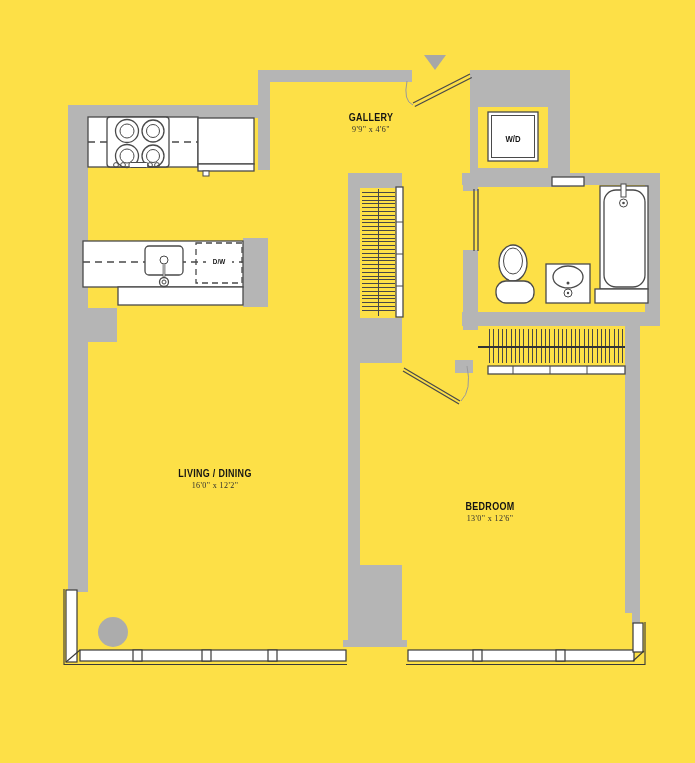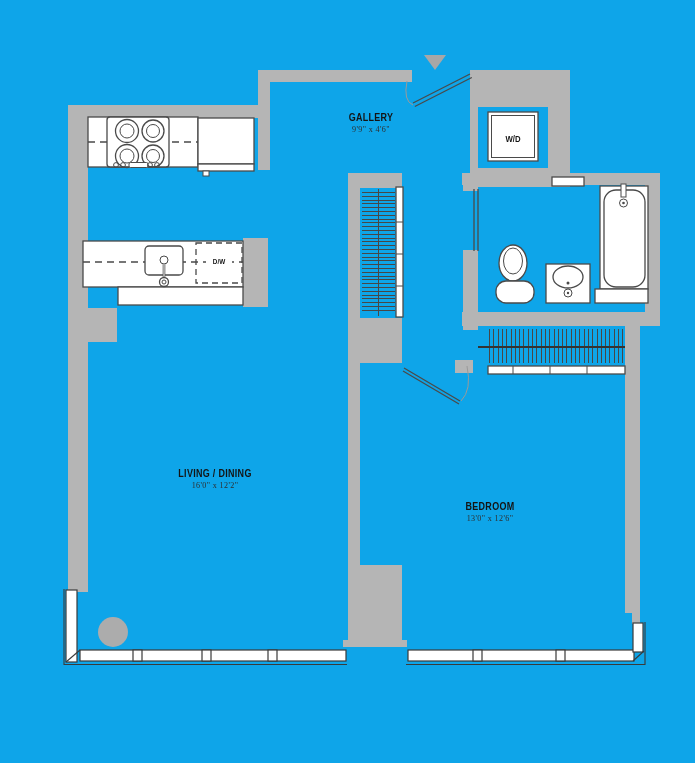--- a/index.html
+++ b/index.html
@@ -1,17 +1,17 @@
 <!DOCTYPE html>
 <html><head>
 <meta charset="utf-8">
 <style>
   html,body { margin:0; padding:0; background:#ffffff; }
   #plan {
-    position:relative; width:695px; height:763px; background:#0ea5e9;
+    position:relative; width:695px; height:763px; background:#fde047;
     font-family:"Liberation Sans", sans-serif; overflow:hidden;
   }
   #plan svg { position:absolute; left:0; top:0; }
   .ln   { stroke:#4a4a4a; stroke-width:1.3; }
   .lnt  { stroke:#4a4a4a; stroke-width:1; }
   .dash { stroke:#4a4a4a; stroke-width:1.3; stroke-dasharray:7 5; fill:none; }
   .dashRect { stroke:#4a4a4a; stroke-width:1.3; stroke-dasharray:6 4; fill:none; }
   .arc  { stroke:#9a9a9a; stroke-width:1; fill:none; }
   .win  { stroke:#3a3a3a; stroke-width:1.2; fill:#ffffff; }
   .winl { stroke:#3a3a3a; stroke-width:1.1; fill:none; }

